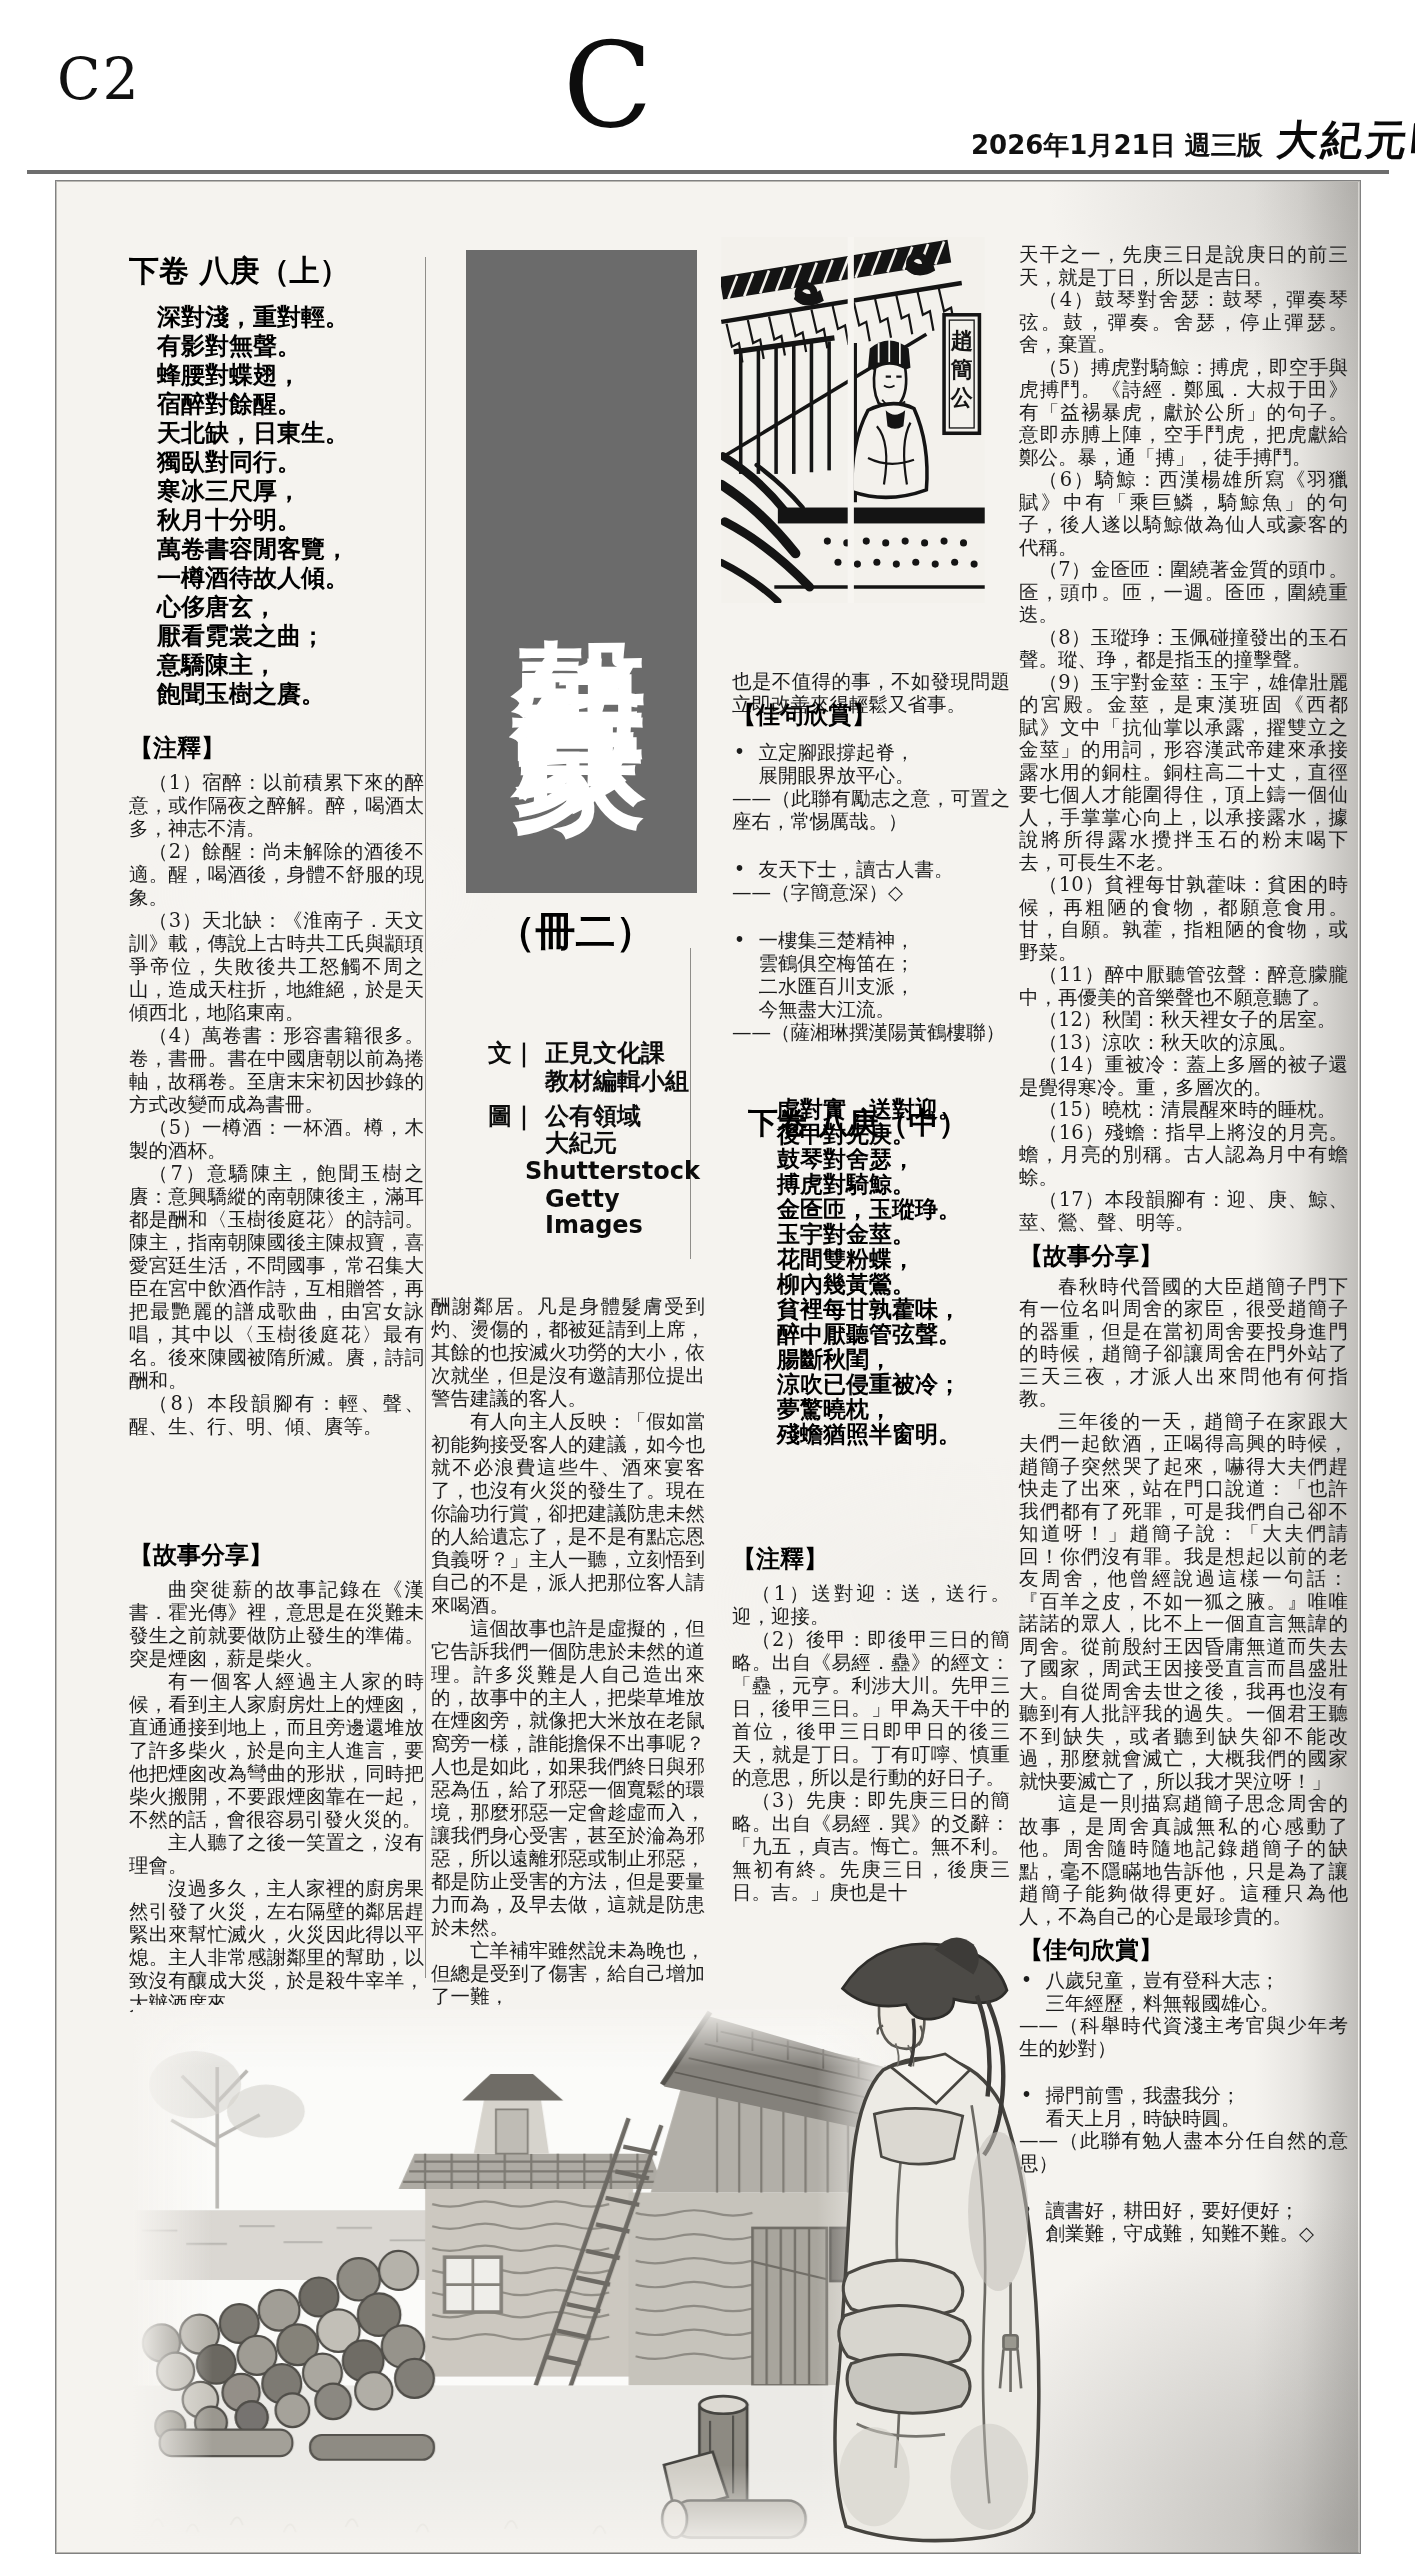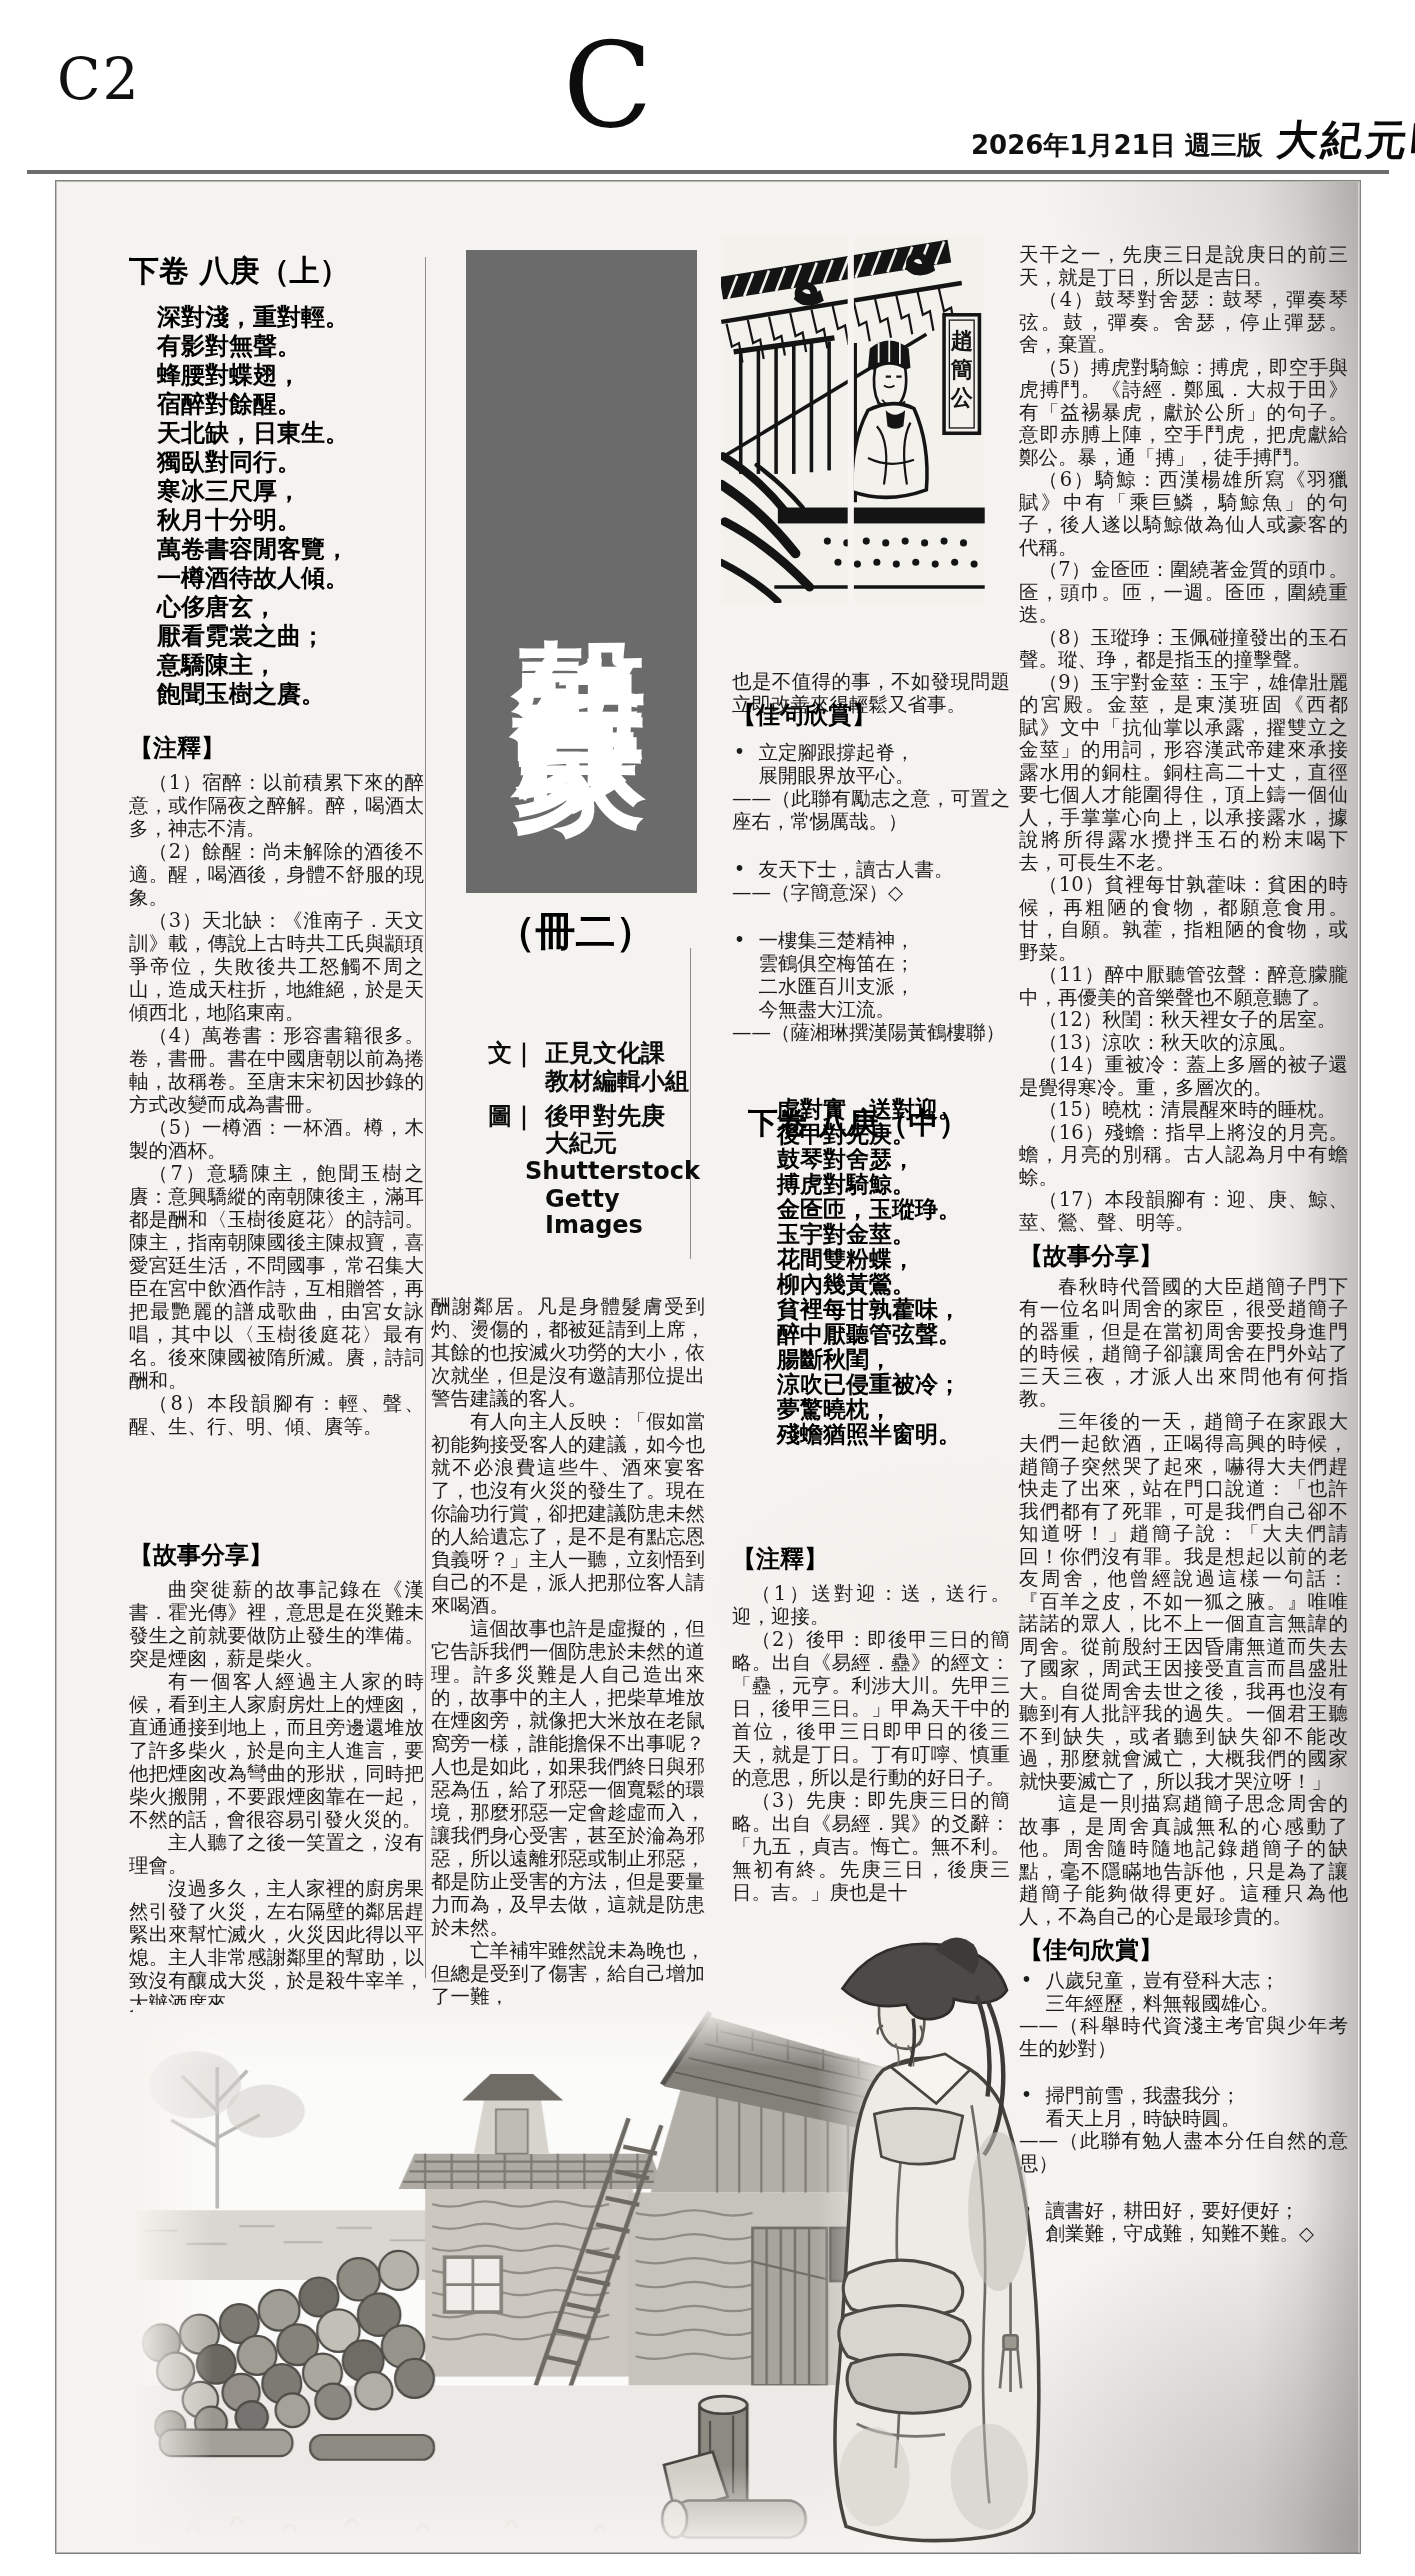--- a/index.html
+++ b/index.html
@@ -137,21 +137,21 @@
     <div class="credit-row">
       <span class="credit-label">文｜</span>
       <span class="credit-text">正見文化課</span>
     </div>
     <div class="credit-row">
       <span class="credit-label"></span>
       <span class="credit-text">教材編輯小組</span>
     </div>
     <div class="credit-row gap">
       <span class="credit-label">圖｜</span>
-      <span class="credit-text">後甲對先庚</span>
+      <span class="credit-text">公有領域</span>
     </div>
     <div class="credit-row">
       <span class="credit-label"></span>
       <span class="credit-text">大紀元</span>
     </div>
     <div class="credit-row">
       <span class="credit-label"></span>
       <span class="credit-text">Shutterstock</span>
     </div>
     <div class="credit-row">

